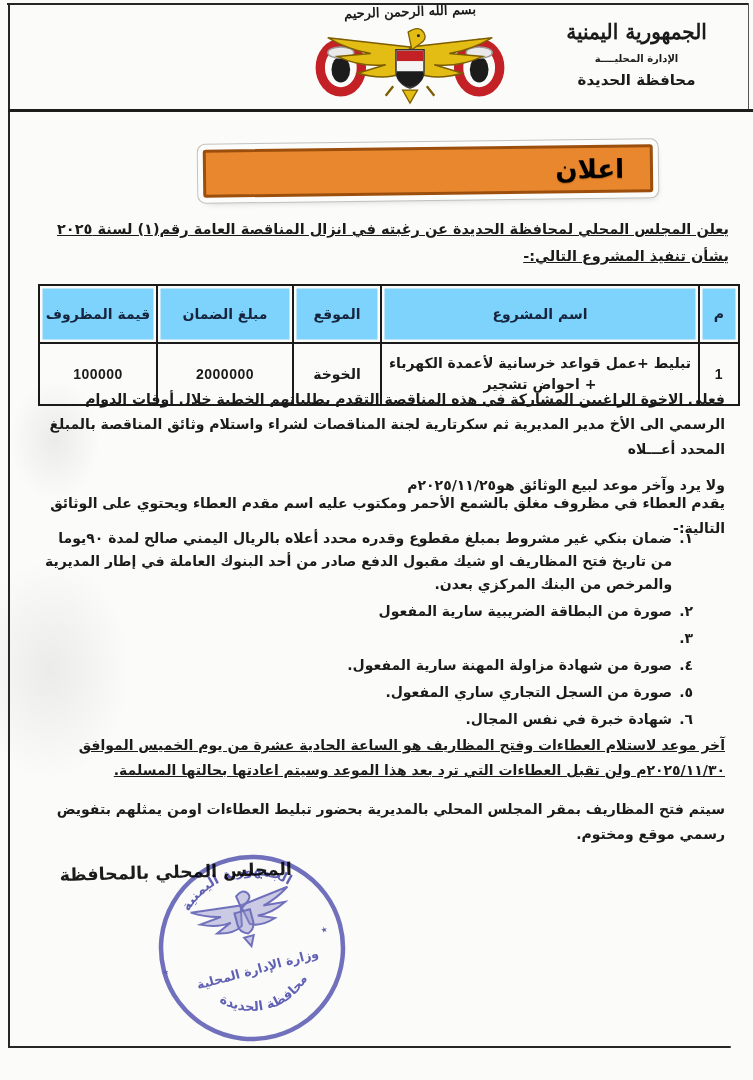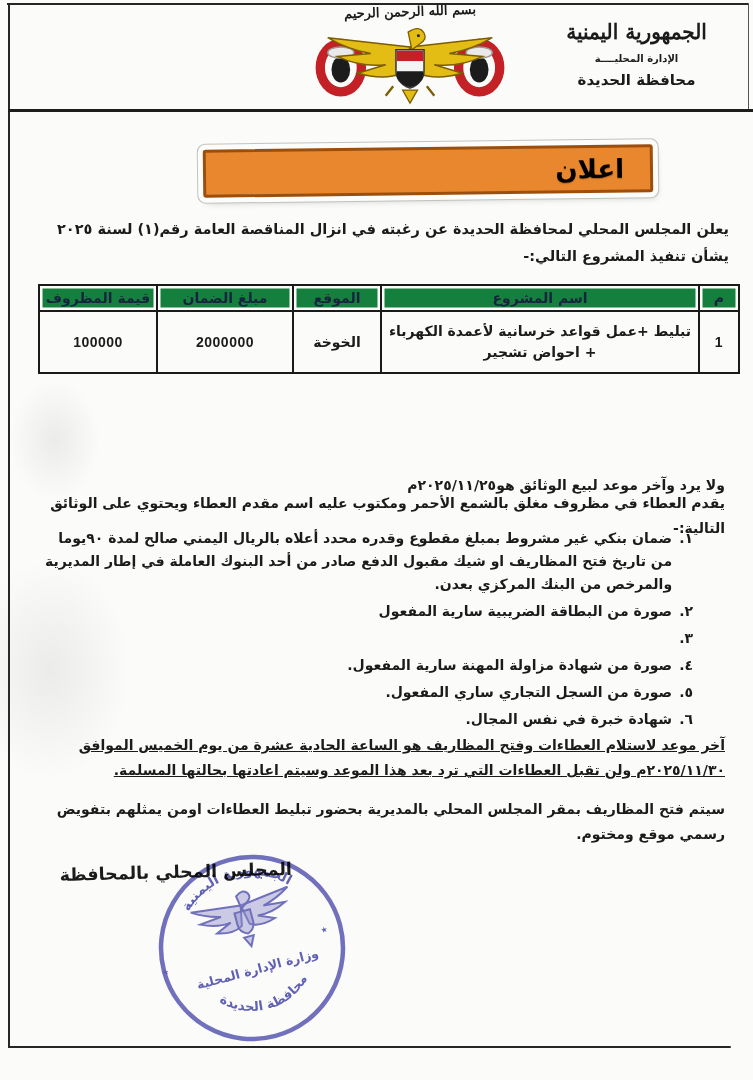--- a/index.html
+++ b/index.html
@@ -28,31 +28,31 @@
   
   .banner{
     position:absolute;left:203px;top:147px;width:450px;height:48px;
     background:#e8872e;border:3px solid #9c4f0d;border-radius:3px;
     box-shadow:0 0 0 5px #fcfcfb,0 0 0 6px #c2c2bd,3px 5px 7px rgba(0,0,0,.22);
     display:flex;align-items:center;justify-content:flex-start;
     padding-right:26px;box-sizing:border-box;transform:rotate(-0.7deg);
   }
   .banner-title{color:#000000;font-size:26px;font-weight:bold;text-shadow:0 1px 1px rgba(120,60,0,.5);}
 
-  .intro{position:absolute;top:216px;right:24px;left:40px;font-weight:bold;font-size:14.5px;line-height:1.85;text-align:right;}
+  .intro{position:absolute;top:216px;right:24px;left:40px;font-weight:bold;font-size:14.5px;line-height:1.85;text-align:right;text-decoration:underline;}
 
   
   .tender-table{
     position:absolute;top:284px;right:13px;width:700px;border-collapse:collapse;
     direction:rtl;table-layout:fixed;
   }
   .tender-table th,.tender-table td{border:2px solid #1a1a1a;text-align:center;vertical-align:middle;}
   .tender-table th{
-    background:#15803d;color:#16243e;font-size:14px;font-weight:bold;
-    padding:4px 3px;box-shadow:inset 0 0 0 2.5px #fbfbfa;margin-top:20px;
+    background:#7dd3fc;color:#16243e;font-size:14px;font-weight:bold;
+    padding:20px 3px;box-shadow:inset 0 0 0 2.5px #fbfbfa;margin-top:20px;
   }
   .tender-table td{font-size:14px;font-weight:bold;padding:5px 4px;height:50px;line-height:1.5;}
   .col-num{width:40px;}.col-project{width:318px;}.col-loc{width:88px;}.col-guar{width:136px;}.col-env{width:118px;}
   .digits{font-family:Liberation Sans, sans-serif;letter-spacing:.5px;}
 
   
   .para{position:absolute;right:28px;left:28px;font-weight:bold;font-size:14px;line-height:1.8;text-align:right;}
   .p1{top:387px;}
   .p2{top:473px;}
   .p3{top:491px;}
@@ -148,20 +148,21 @@
       <tr>
         <td class="digits">1</td>
         <td>تبليط +عمل قواعد خرسانية لأعمدة الكهرباء + احواض تشجير</td>
         <td>الخوخة</td>
         <td class="digits">2000000</td>
         <td class="digits">100000</td>
       </tr>
     </tbody>
   </table>
 
+  <div class="para p1">فعلى الاخوة الراغبين المشاركة في هذه المناقصة التقدم بطلباتهم الخطية خلال أوقات الدوام الرسمي الى الأخ مدير المديرية  ثم سكرتارية لجنة المناقصات لشراء واستلام وثائق المناقصة بالمبلغ المحدد أعـــلاه</div>
   <div class="para p2">ولا يرد وآخر موعد لبيع الوثائق هو٢٠٢٥/١١/٢٥م</div>
   <div class="para p3">يقدم العطاء في مظروف مغلق بالشمع الأحمر ومكتوب عليه اسم مقدم العطاء ويحتوي على الوثائق التالية:-</div>
 
   <ol class="req-list">
     <li>
       <span class="req-num">١.</span>
       <span>ضمان بنكي غير مشروط بمبلغ مقطوع وقدره محدد أعلاه بالريال اليمني صالح لمدة ٩٠يوما من تاريخ فتح المظاريف او شيك مقبول الدفع صادر من أحد البنوك العاملة في إطار المديرية والمرخص من البنك المركزي بعدن.</span>
     </li>
     <li>
       <span class="req-num">٢.</span>

